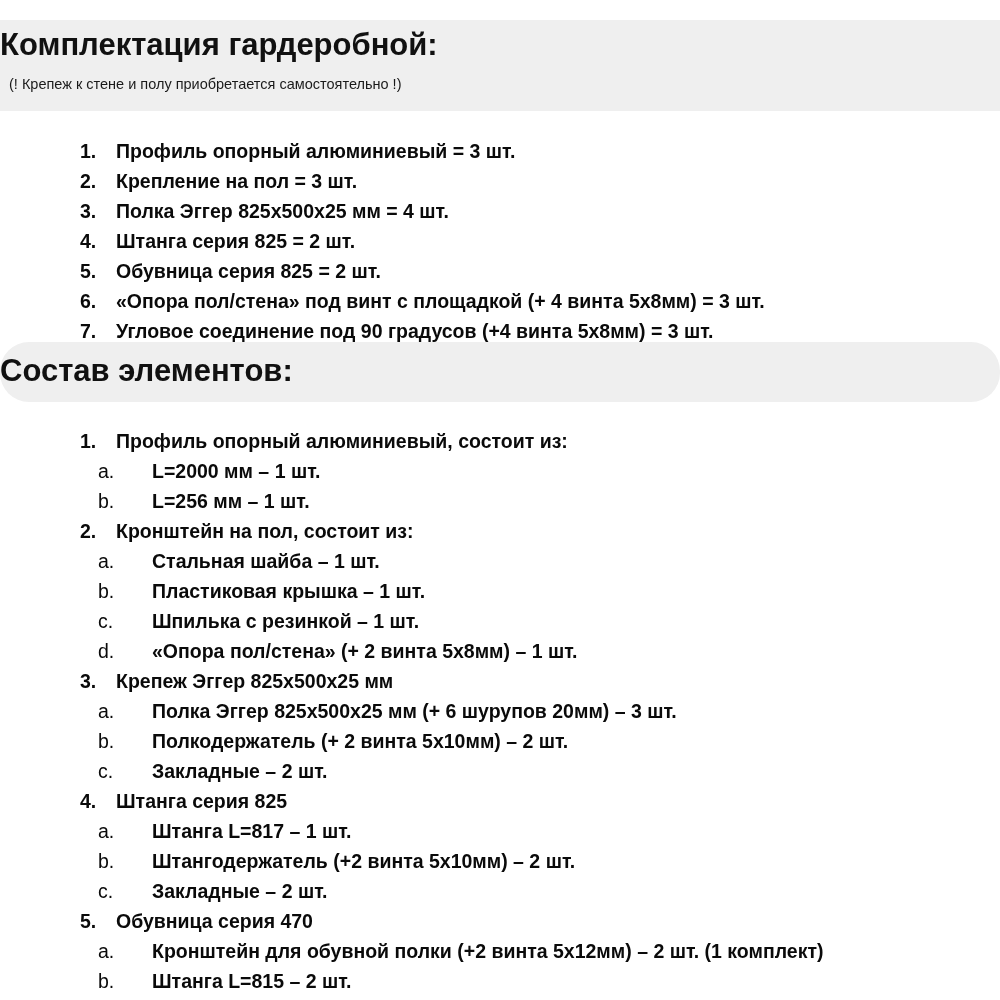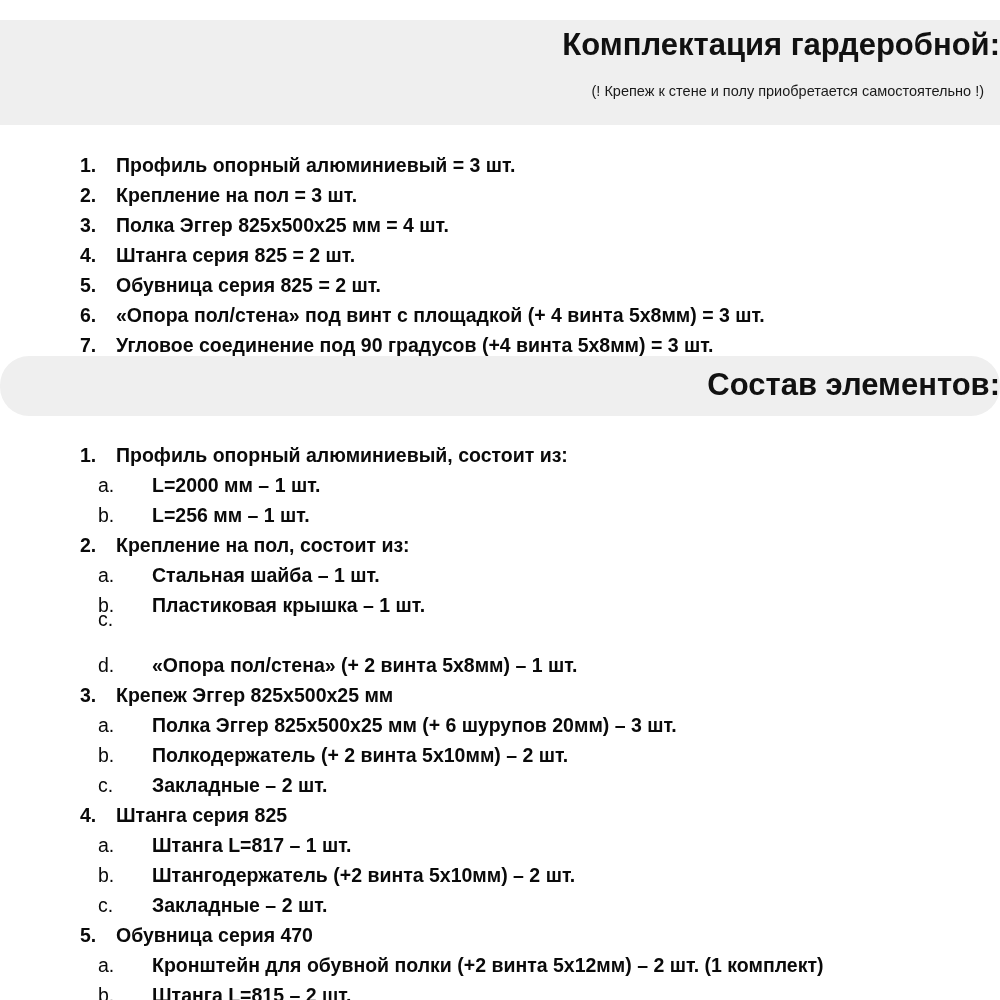--- a/index.html
+++ b/index.html
@@ -21,21 +21,21 @@
     width: 1000px;
     height: 1000px;
     box-sizing: border-box;
   }
 
   
   .band {
     background: #efefef;
     width: 100%;
     box-sizing: border-box;
-    text-align: right;
+    text-align: left;
   }
 
   .band-1 {
     margin-top: 20px;
     padding-top: 6px;
     padding-bottom: 8px;
   }
 
   .band-2 {
     margin-top: 12px;
@@ -51,21 +51,21 @@
     letter-spacing: 0px;
     color: #111111;
     margin: 0;
   }
 
   .band-subtitle {
     font-size: 14.5px;
     font-weight: normal;
     line-height: 20px;
     color: #1a1a1a;
-    margin: 16px;
+    margin: 9px;
     padding-top: 1px;
   }
 
   
   .list-block {
     padding: 0;
     margin: 0;
   }
 
   .block-1 {
@@ -165,32 +165,33 @@
       <div class="row lvl2">
         <span class="marker">a.</span>
         <span class="text">L=2000 мм – 1 шт.</span>
       </div>
       <div class="row lvl2">
         <span class="marker">b.</span>
         <span class="text">L=256 мм – 1 шт.</span>
       </div>
       <div class="row lvl1">
         <span class="marker">2.</span>
-        <span class="text">Крепление на пол, состоит из:</span>
+        <span class="text">Кронштейн на пол, состоит из:</span>
       </div>
       <div class="row lvl2">
         <span class="marker">a.</span>
         <span class="text">Стальная шайба – 1 шт.</span>
       </div>
       <div class="row lvl2">
         <span class="marker">b.</span>
         <span class="text">Пластиковая крышка – 1 шт.</span>
       </div>
       <div class="row lvl2">
         <span class="marker">c.</span>
+        <span class="text">Шпилька с резинкой – 1 шт.</span>
       </div>
       <div class="row lvl2">
         <span class="marker">d.</span>
         <span class="text">«Опора пол/стена» (+ 2 винта 5х8мм) – 1 шт.</span>
       </div>
       <div class="row lvl1">
         <span class="marker">3.</span>
         <span class="text">Крепеж Эггер 825х500х25 мм</span>
       </div>
       <div class="row lvl2">

